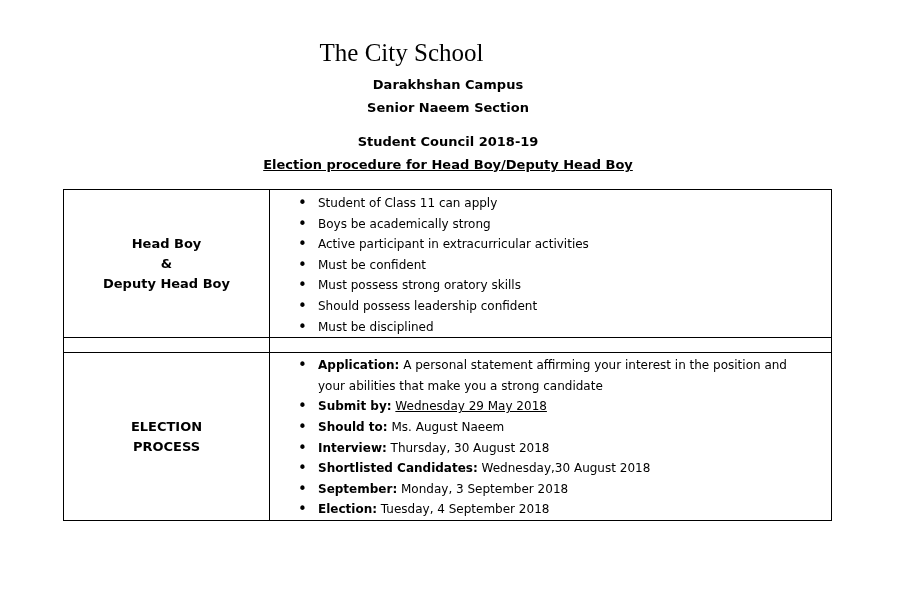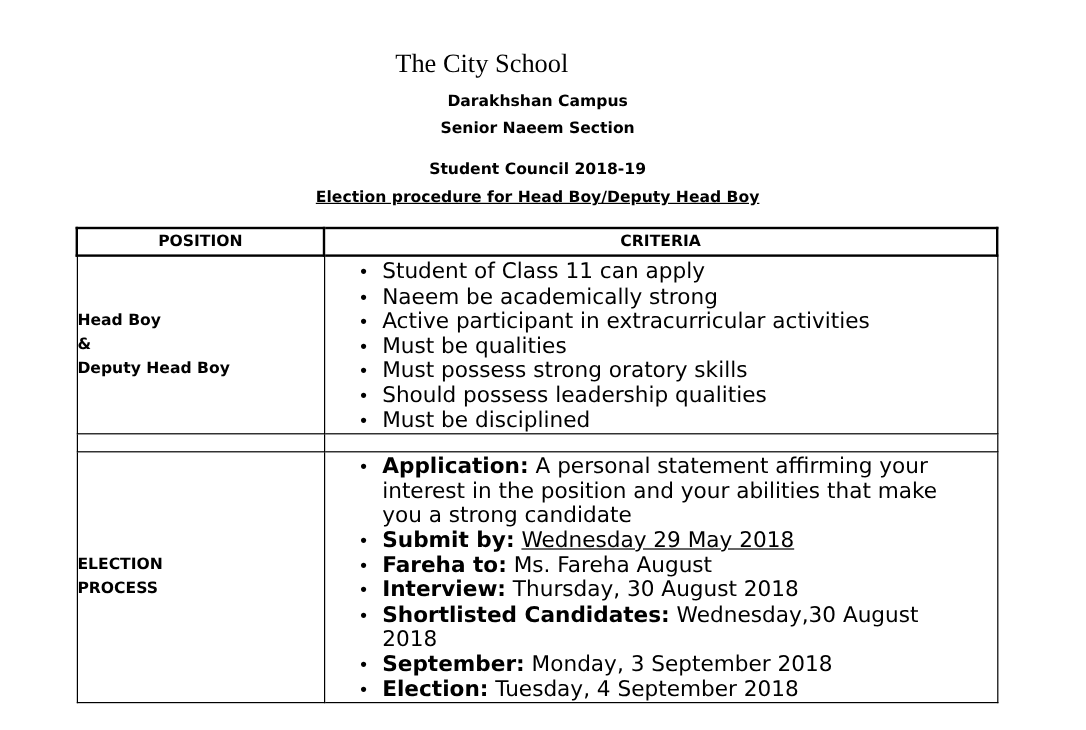--- a/index.html
+++ b/index.html
@@ -1,79 +1,75 @@
 <!DOCTYPE html>
 <html><head>
 <meta charset="utf-8">
 <style>
   html, body { margin:0; padding:0; background:#ffffff; }
   body { width:905px; height:608px; position:relative; overflow:hidden; color:#000; font-family:"DejaVu Sans", sans-serif; }
-  .title { position:absolute; top:36px; left:0; width:803px; text-align:center; font-family:"Liberation Serif", serif; font-size:22px; line-height:34px; }
+  .title { position:absolute; top:36px; left:0; width:803px; text-align:center; font-family:"Liberation Serif", serif; font-size:25px; line-height:34px; }
   .sub { position:absolute; left:0; width:896px; text-align:center; font-family:"DejaVu Sans", sans-serif; font-weight:bold; font-size:13px; line-height:16px; }
   .s1 { top:77px; } .s2 { top:100px; } .s3 { top:134px; } .s4 { top:157px; text-decoration:underline; }
   table { position:absolute; top:189px; left:63px; width:769px; border-collapse:collapse; }
   td { border:1px solid #000; padding:0; vertical-align:middle; font-size:13px; }
   .hdr td { border-width:2px; height:21px; text-align:center; font-weight:bold; }
-  .pos { width:205px; font-weight:bold; line-height:20px;margin-left:12px; }
+  .pos { width:205px; text-align:center; font-weight:bold; line-height:20px;margin-left:12px; }
   ul { margin:0; padding:0 0 0 48px; list-style:none; }
-  li { position:relative; line-height:20.6px; font-size:18px; }
+  li { position:relative; line-height:20.6px; font-size:12px; }
   li::before { content:"\2022"; position:absolute; left:-20px; font-size:15px; }
   .crit1 { padding:3px 0 0 0; height:142px; }
   .spacer td { height:14px; }
   .crit2 { padding:2px 20px 0 0; height:163px; }
   b { font-weight:bold; }
   .u { text-decoration:underline; }
 </style>
 </head>
 <body>
 
 <div class="title">The City School</div>
 <div class="sub s1">Darakhshan Campus</div>
 <div class="sub s2">Senior Naeem Section</div>
 <div class="sub s3">Student Council 2018-19</div>
 <div class="sub s4">Election procedure for Head Boy/Deputy Head Boy</div>
 
 <table>
   <tbody>
-      <tr class="hdr">
-    <td>POSITION</td>
-    <td>CRITERIA</td>
-  </tr>
   <tr>
     <td class="pos">
       <div>Head Boy</div>
       <div>&amp;</div>
       <div>Deputy Head Boy</div>
     </td>
     <td class="crit1">
       <ul>
         <li>Student of Class 11 can apply</li>
-        <li>Naeem be academically strong</li>
+        <li>Boys be academically strong</li>
         <li>Active participant in extracurricular activities</li>
-        <li>Must be qualities</li>
+        <li>Must be confident</li>
         <li>Must possess strong oratory skills</li>
-        <li>Should possess leadership qualities</li>
+        <li>Should possess leadership confident</li>
         <li>Must be disciplined</li>
       </ul>
     </td>
   </tr>
   <tr class="spacer">
         <td></td>
         <td></td>
       </tr>
   <tr>
     <td class="pos">
       <div>ELECTION</div>
       <div>PROCESS</div>
     </td>
     <td class="crit2">
       <ul>
         <li><b>Application:</b><span> A personal statement affirming your interest in the position and your abilities that make you a strong candidate</span></li>
         <li><b>Submit by:</b> <span class="u">Wednesday 29 May 2018</span></li>
-        <li><b>Fareha to:</b><span> Ms. Fareha August</span></li>
+        <li><b>Should to:</b><span> Ms. August Naeem</span></li>
         <li><b>Interview:</b><span> Thursday, 30 August 2018</span></li>
         <li><b>Shortlisted Candidates:</b><span> Wednesday,30 August 2018</span></li>
         <li><b>September:</b><span> Monday, 3 September 2018</span></li>
         <li><b>Election:</b><span> Tuesday, 4 September 2018</span></li>
       </ul>
     </td>
   </tr>
 </tbody>
   </table>
 

